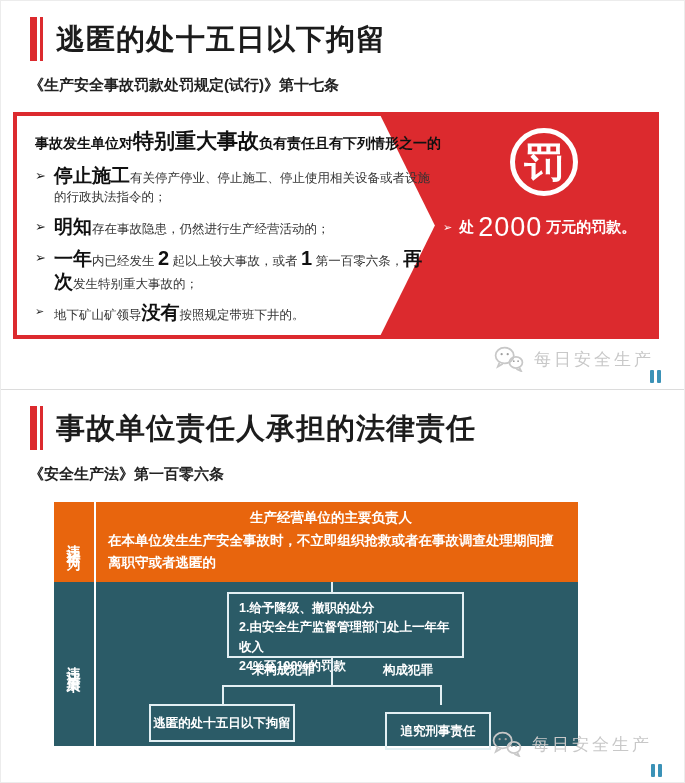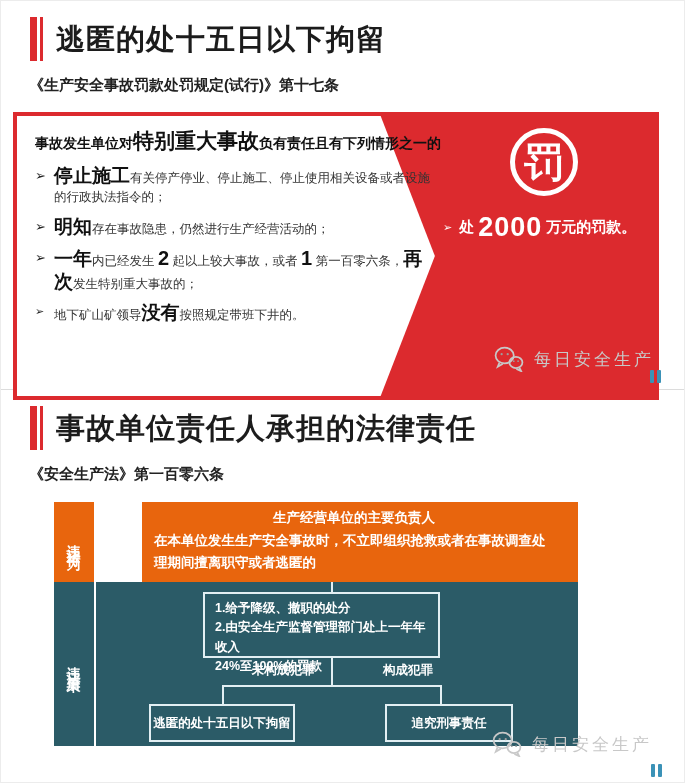--- a/index.html
+++ b/index.html
@@ -17,69 +17,69 @@
   .accent .bar-thick{width:7px;background:var(--red);}
   .accent .bar-thin{width:3px;background:var(--red);}
   h1{font-size:29px;font-weight:bold;color:var(--ink);letter-spacing:1px;line-height:44px;}
   .subtitle{margin:15px 0 0 28px;font-size:15px;font-weight:bold;color:#222;}
   .watermark{position:absolute;display:flex;align-items:center;gap:9px;color:var(--wm);font-size:17px;letter-spacing:3px;}
   .pause{position:absolute;display:flex;gap:3px;}
   .pause i{display:block;width:4px;height:13px;background:var(--pause);border-radius:1px;}
 
   
   .slide1{height:389px;border-bottom:1px solid #DCDCDC;}
-  .banner{position:relative;margin:17px 25px 0 12px;height:288px;background:var(--red);}
+  .banner{position:relative;margin:17px 25px 0 12px;height:227px;background:var(--red);}
   .banner-white{position:absolute;inset:4px;background:#fff;
     clip-path:polygon(0 0,57% 0,65.5% 50%,57% 100%,0 100%);}
   .banner-content{position:absolute;left:22px;top:16px;width:402px;color:#222;}
   .bx-header{font-size:14px;font-weight:bold;color:#111;line-height:26px;margin-bottom:10px;white-space:nowrap;}
   .bx-header .em{font-size:21px;}
   ul.bullets{list-style:none;}
   ul.bullets li{position:relative;padding-left:19px;font-size:12.5px;color:#333;line-height:1.55;margin-bottom:9px;}
   ul.bullets li .arrow{position:absolute;left:0;top:0;color:#222;font-size:13px;font-weight:bold;}
   ul.bullets li.small-arrow .arrow{font-size:11px;}
   ul.bullets .em{font-size:19px;font-weight:bold;color:#111;line-height:1;}
   ul.bullets .num{font-size:20px;font-weight:bold;color:#111;line-height:1;}
   .stamp{position:absolute;left:497px;top:16px;width:68px;height:68px;border:5px solid #fff;border-radius:50%;
     display:flex;align-items:center;justify-content:center;color:#fff;font-size:40px;font-weight:bold;}
   .penalty{position:absolute;left:430px;top:100px;color:#fff;white-space:nowrap;display:flex;align-items:center;}
   .penalty .p-arrow{font-size:11px;margin-right:7px;}
   .penalty .p-pre,.penalty .p-suf{font-size:15px;font-weight:bold;}
-  .penalty .p-amount{font-size:27px;font-weight:bold;margin:0 4px;letter-spacing:1px;}
+  .penalty .p-amount{font-size:27px;font-weight:normal;margin:0 4px;letter-spacing:1px;}
   .wm1{right:30px;top:345px;}
   .pause1{right:23px;top:369px;}
 
   
   .slide2{height:393px;}
   .diagram{display:flex;margin:18px 0 0 53px;width:524px;height:244px;}
   .label-col{width:40px;display:flex;flex-direction:column;}
   .label-cell{display:flex;align-items:center;justify-content:center;color:#fff;font-weight:bold;font-size:14px;}
   .label-cell span{writing-mode:vertical-lr;text-orientation:upright;letter-spacing:4px;}
   .label-orange{height:80px;background:var(--orange);}
   .label-teal{flex:1;background:var(--teal);}
   .content-col{flex:1;border-left:2px solid #fff;display:flex;flex-direction:column;}
-  .hdr-orange{height:80px;background:var(--orange);color:#fff;padding:7px 24px 0 12px;margin-left:46px;}
+  .hdr-orange{height:80px;background:var(--orange);color:#fff;padding:7px 24px 0 12px;}
   .hdr-title{text-align:center;font-size:13.5px;font-weight:bold;margin-bottom:3px;}
   .hdr-body{font-size:13.5px;font-weight:bold;line-height:1.6;}
   .body-teal{position:relative;flex:1;background:var(--teal);color:#fff;}
   .cline{position:absolute;background:var(--line);}
   .stem0{left:235px;top:0;width:2px;height:10px;}
   .stem1{left:235px;top:75px;width:2px;height:29px;}
   .brace-h{left:126px;top:103px;width:220px;height:2px;}
   .brace-vl{left:126px;top:103px;width:2px;height:20px;}
   .brace-vr{left:344px;top:103px;width:2px;height:20px;}
-  .pbox{position:absolute;left:107px;top:10px;width:237px;height:66px;border:2px solid var(--line);
+  .pbox{position:absolute;left:131px;top:10px;width:237px;height:66px;border:2px solid var(--line);
     padding:5px 10px;font-size:12.5px;font-weight:bold;line-height:1.55;}
   .branch-label{position:absolute;top:80px;width:120px;text-align:center;font-size:12.5px;font-weight:bold;}
   .bl-left{left:127px;}
   .bl-right{left:252px;}
   .obox{position:absolute;top:122px;height:38px;border:2px solid var(--line);display:flex;align-items:center;
     justify-content:center;font-size:12.5px;font-weight:bold;}
   .obox-left{left:53px;width:146px;}
-  .obox-right{left:289px;width:128px;}
+  .obox-right{left:289px;width:106px;margin-top:8px;}
   .wm2{right:32px;top:341px;}
   .pause2{right:22px;top:374px;}
 </style>
 </head>
 <body>
 
 <div class="page">
 
   <section class="slide slide1">
     <div class="title-row">

